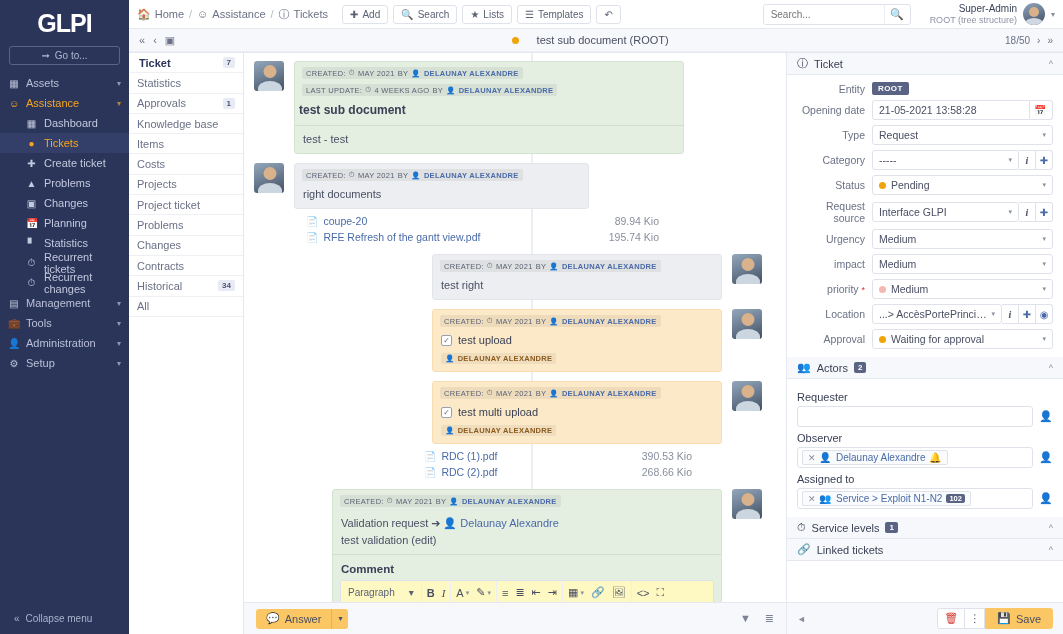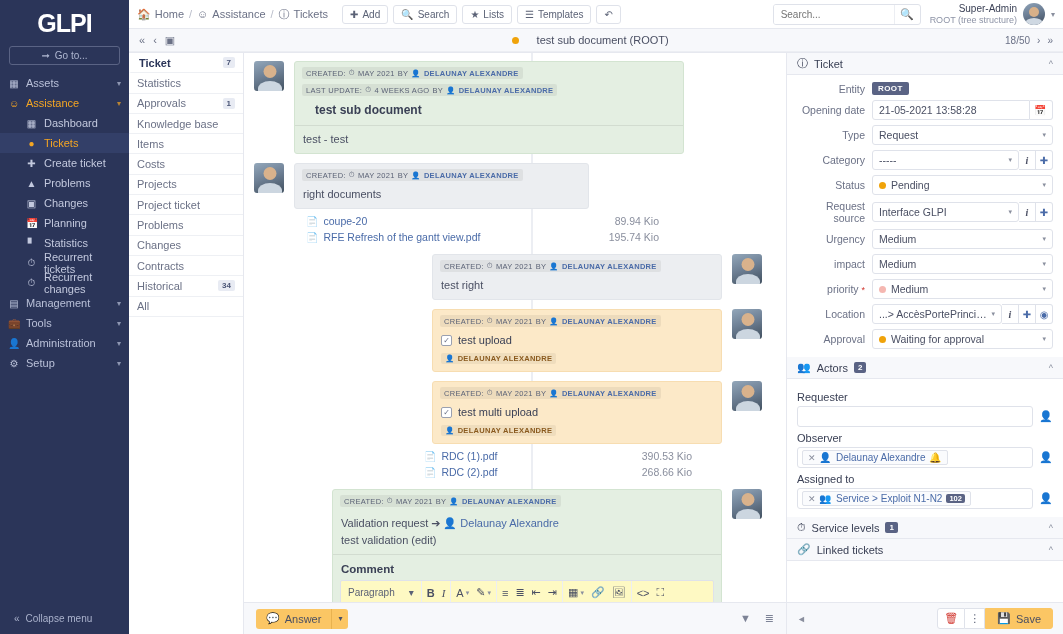--- a/index.html
+++ b/index.html
@@ -56,21 +56,21 @@
   }
   .crumbs { display:flex; align-items:center; gap:5px; font-size:11px; color:#6b7186; }
   .crumbs a { color:#6b7186; text-decoration:none; display:flex; align-items:center; gap:4px; }
   .crumb-sep { color:#b9bdca; }
   .topbtns { display:flex; align-items:center; margin-left:14px; gap:5px; }
   .tbtn {
     border:1px solid #dfe2ea; border-radius:3px; height:19px; padding:0 7px;
     display:flex; align-items:center; gap:4px; font-size:10px; color:#5b6276;
     background:#fff; cursor:pointer; white-space:nowrap;
   }
-  .topright { margin-left:auto; display:flex; align-items:center; gap:9px; }
+  .topright { margin-left:auto; display:flex; align-items:center; gap:19px; }
   .searchbox {
     display:flex; align-items:center; border:1px solid #dfe2ea; border-radius:3px;
     height:21px; background:#fff; overflow:hidden;
   }
   .searchbox input {
     border:0; outline:0; height:19px; width:120px; padding:0 7px;
     font-size:10px; color:#6b7186; font-family:"Liberation Sans", sans-serif;
   }
   .searchbox .sbtn {
     width:26px; height:19px; display:flex; align-items:center; justify-content:center;
@@ -151,21 +151,21 @@
   .bubble.yellow{ background:#fce9c8; border:1px solid #f7ddb1; }
   .meta {
     display:flex; gap:5px; flex-wrap:wrap; padding:5px 7px 0 7px;
   }
   .meta-chip {
     background:rgba(0,0,0,.06); border-radius:2px; padding:1px 4px;
     font-size:7.5px; letter-spacing:.3px; text-transform:uppercase; color:#5b6276;
     display:flex; align-items:center; gap:3px; white-space:nowrap;
   }
   .meta-chip b { color:#4a6ba8; font-weight:bold; }
-  .bub-title { padding:7px 20px 8px; font-size:12px; font-weight:bold; color:#3a4055; }
+  .bub-title { padding:7px 4px 8px; font-size:12px; font-weight:bold; color:#3a4055; }
   .bub-body { padding:7px 8px 8px; font-size:11px; color:#4a4f63; }
   .bub-sep { border-top:1px solid rgba(0,0,0,.08); }
   .bub-task { padding:7px 8px 4px; font-size:11px; color:#3a4055; display:flex; align-items:center; gap:6px; }
   .chk {
     width:11px; height:11px; border:1px solid #9aa0b0; border-radius:2px; background:#fff;
     display:inline-flex; align-items:center; justify-content:center;
     font-size:8px; color:#6b7186; flex:none;
   }
   .bub-actor {
     margin:2px 8px 7px; background:rgba(0,0,0,.05); border-radius:2px; display:inline-flex;

